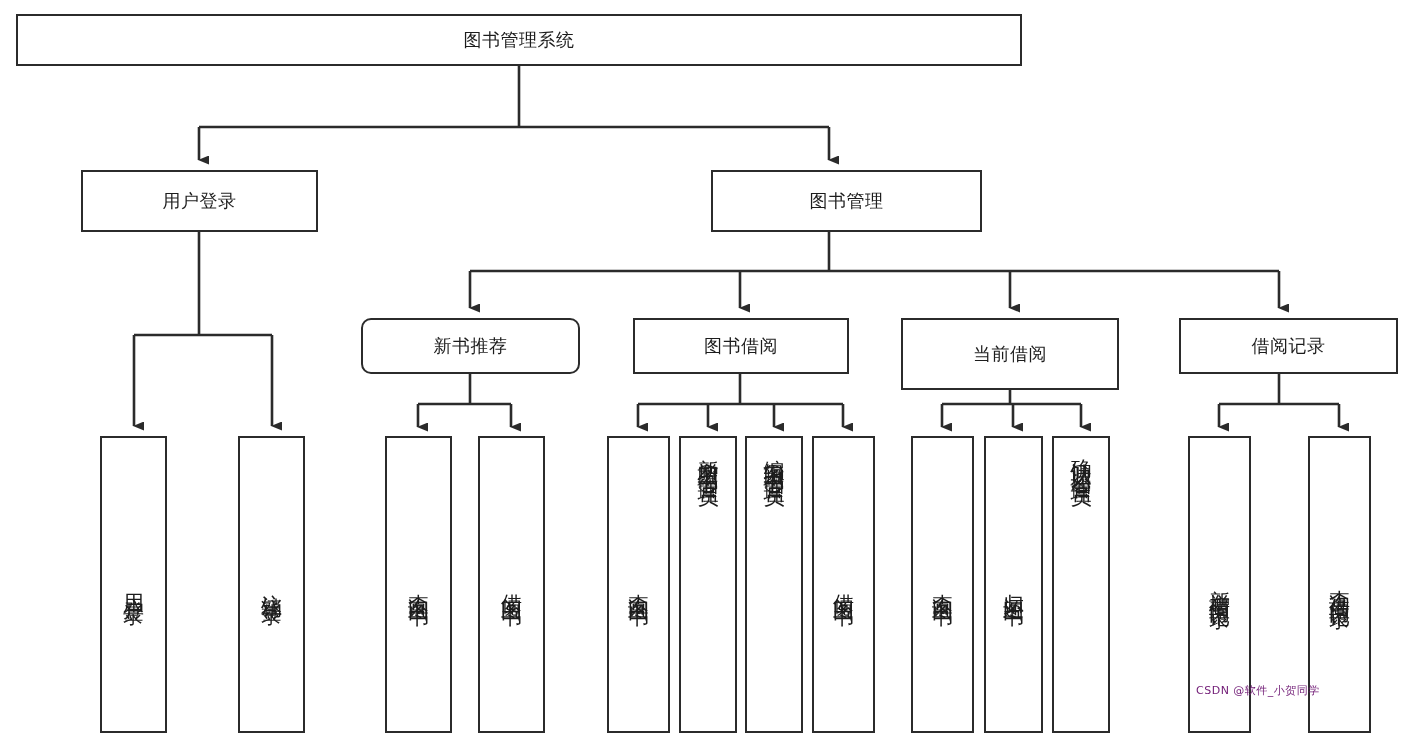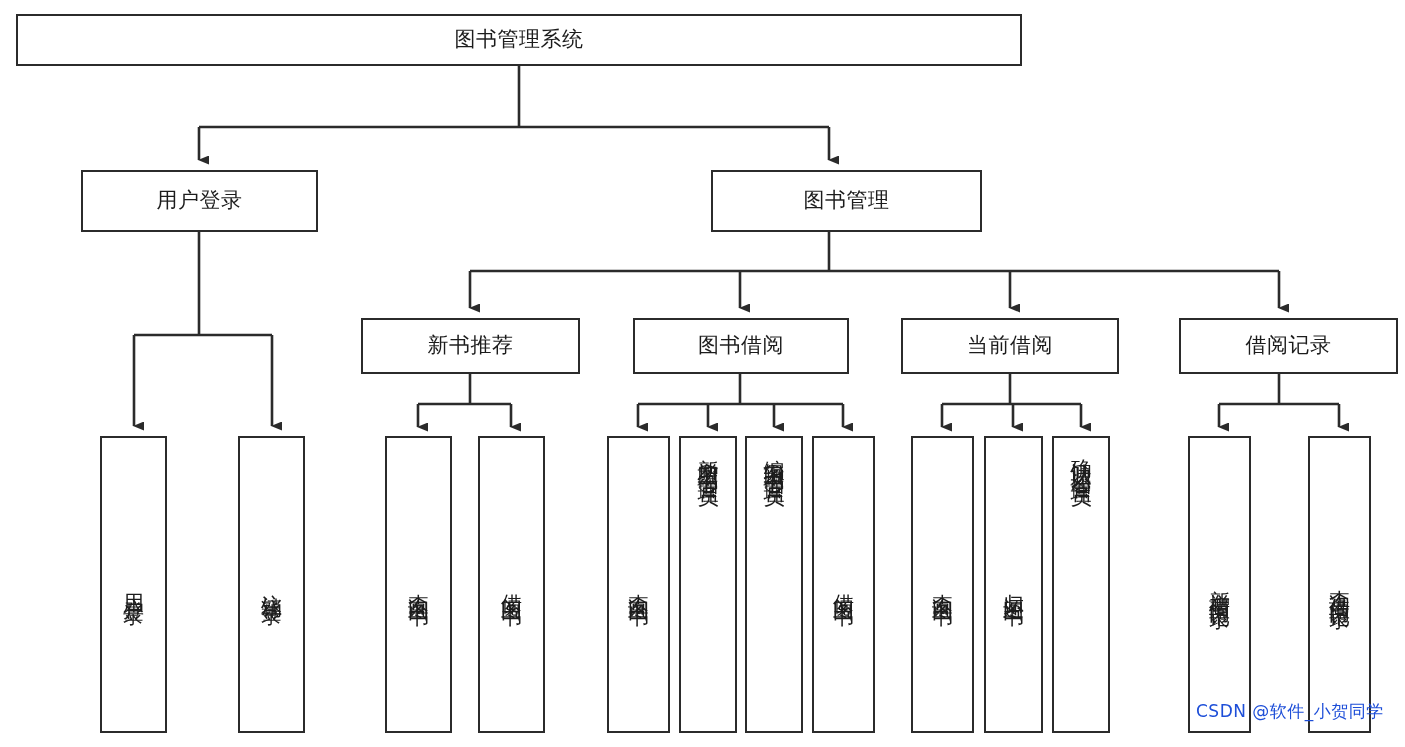--- a/index.html
+++ b/index.html
@@ -30,21 +30,21 @@
   .node-box {
     position: absolute;
     box-sizing: border-box;
     border: 2px solid #2b2b2b;
     background: #ffffff;
     display: flex;
     align-items: center;
     justify-content: center;
   }
   .node-label-h {
-    font-size: 21px;
+    font-size: 18px;
     color: #1c1c1c;
     letter-spacing: 0.5px;
     line-height: 1.2;
     white-space: nowrap;
     text-align: center;
   }
   .node-label-v {
     font-size: 21px;
     color: #1c1c1c;
     writing-mode: vertical-rl;
@@ -58,23 +58,23 @@
     align-items: center;
     justify-content: center;
   }
   .leaf-box.top-align {
     align-items: flex-start;
     padding-top: 4px;
   }
   .watermark {
     position: absolute;
     left: 1196px;
-    top: 700px;
-    font-size: 17px;
-    color: #1d4ed8;
+    top: 683px;
+    font-size: 11px;
+    color: #701a75;
     white-space: nowrap;
     letter-spacing: 0.5px;
     pointer-events: none;
   }
 </style>
 </head>
 <body>
 
 <div id="diagram-root">
 
@@ -144,27 +144,27 @@
     <span class="node-label-h">图书管理系统</span>
   </div>
 
   <div class="node-box" id="node-l1-0" style="left: 81px; top: 170px; width: 237px; height: 62px;">
     <span class="node-label-h">用户登录</span>
   </div>
   <div class="node-box" id="node-l1-1" style="left: 711px; top: 170px; width: 271px; height: 62px;">
     <span class="node-label-h">图书管理</span>
   </div>
 
-  <div class="node-box" id="node-l2-0" style="left: 361px; top: 318px; width: 219px; height: 56px;">
+  <div class="node-box" id="node-l2-0" style="left: 361px; top: 318px; width: 219px; height: 56px; border-radius: 10px;">
     <span class="node-label-h">新书推荐</span>
   </div>
   <div class="node-box" id="node-l2-1" style="left: 633px; top: 318px; width: 216px; height: 56px;">
     <span class="node-label-h">图书借阅</span>
   </div>
-  <div class="node-box" id="node-l2-2" style="left: 901px; top: 318px; width: 218px; height: 56px;">
+  <div class="node-box" id="node-l2-2" style="left: 901px; top: 318px; width: 218px; height: 72px;">
     <span class="node-label-h">当前借阅</span>
   </div>
   <div class="node-box" id="node-l2-3" style="left: 1170px; top: 318px; width: 219px; height: 56px; margin-left: 9px;">
     <span class="node-label-h">借阅记录</span>
   </div>
 
   <div class="node-box leaf-box" id="leaf-0" style="left: 100px; top: 436px; width: 67px; height: 297px;">
     <span class="node-label-v">用户登录</span>
   </div>
   <div class="node-box leaf-box" id="leaf-1" style="left: 238px; top: 436px; width: 67px; height: 297px;">

